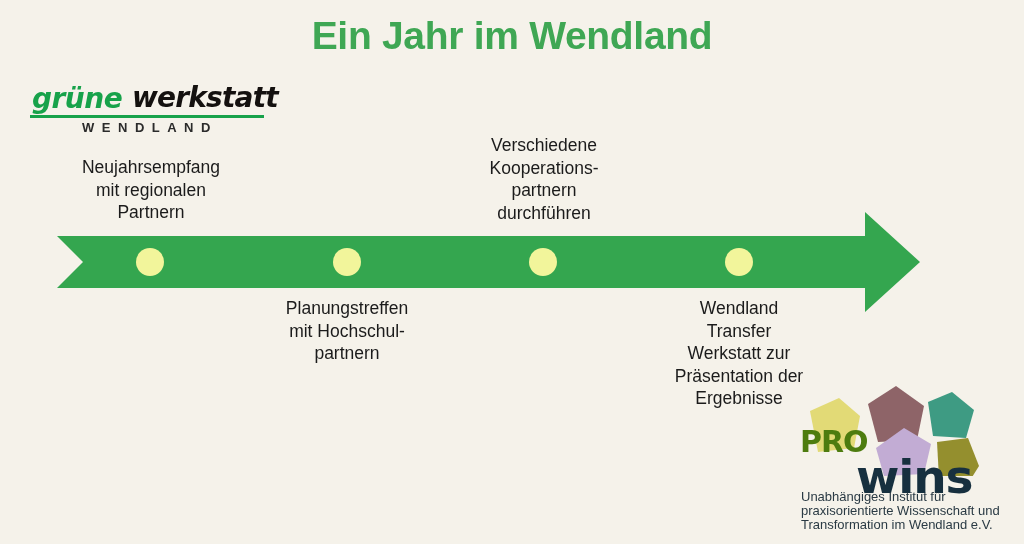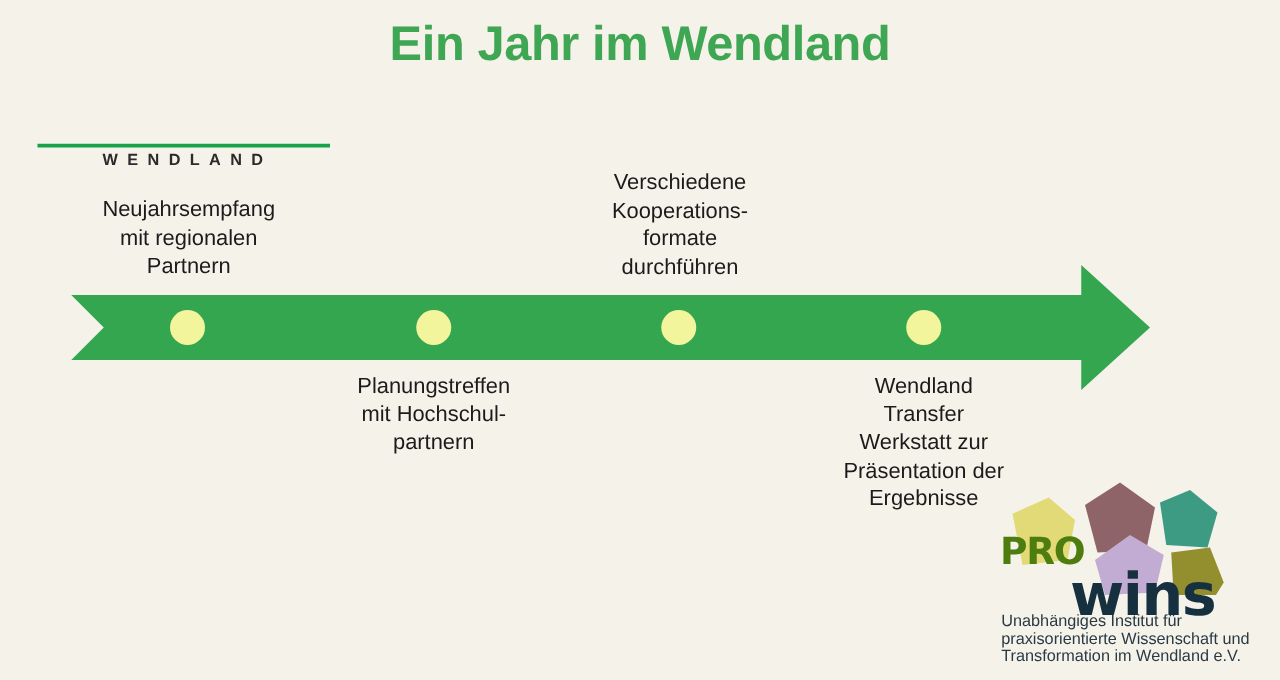--- a/index.html
+++ b/index.html
@@ -170,41 +170,45 @@
   }
 </style>
 </head>
 <body>
 
 <div class="stage">
 
   <div class="title">Ein Jahr im Wendland</div>
 
   <div class="gw-logo">
+    <div class="gw-row">
+      <span class="gw-gruene">grüne</span>
+      <span class="gw-werk">werkstatt</span>
+    </div>
     <div class="gw-underline"></div>
     <div class="gw-wendland">WENDLAND</div>
   </div>
 
   <svg class="arrow-svg" viewBox="0 0 1024 544">
     <polygon points="57,236 865,236 865,212 920,262 865,312 865,288 57,288 83,262" fill="#34A64F"></polygon>
     <circle cx="150" cy="262" r="14" fill="#F2F59B"></circle>
     <circle cx="347" cy="262" r="14" fill="#F2F59B"></circle>
     <circle cx="543" cy="262" r="14" fill="#F2F59B"></circle>
     <circle cx="739" cy="262" r="14" fill="#F2F59B"></circle>
   </svg>
 
   <div class="ms-label ms-1">Neujahrsempfang
 mit regionalen
 Partnern</div>
   <div class="ms-label ms-2">Planungstreffen
 mit Hochschul-
 partnern</div>
   <div class="ms-label ms-3">Verschiedene
 Kooperations-
-formate
+partnern
 durchführen</div>
   <div class="ms-label ms-4">Wendland
 Transfer
 Werkstatt zur
 Präsentation der
 Ergebnisse</div>
 
   <div class="pw-logo">
     <svg class="pw-shapes" viewBox="0 0 185 100">
       <polygon points="12,35 41,22 62,40 56,72 20,76" fill="#E2DA76"></polygon>

